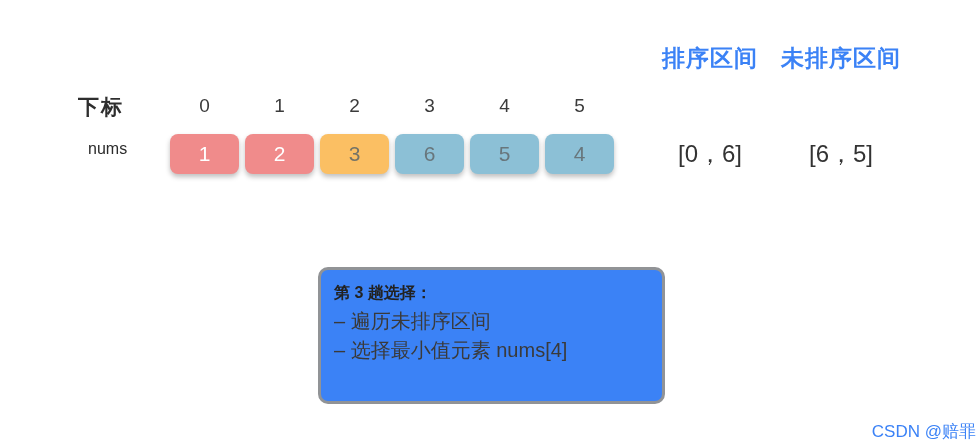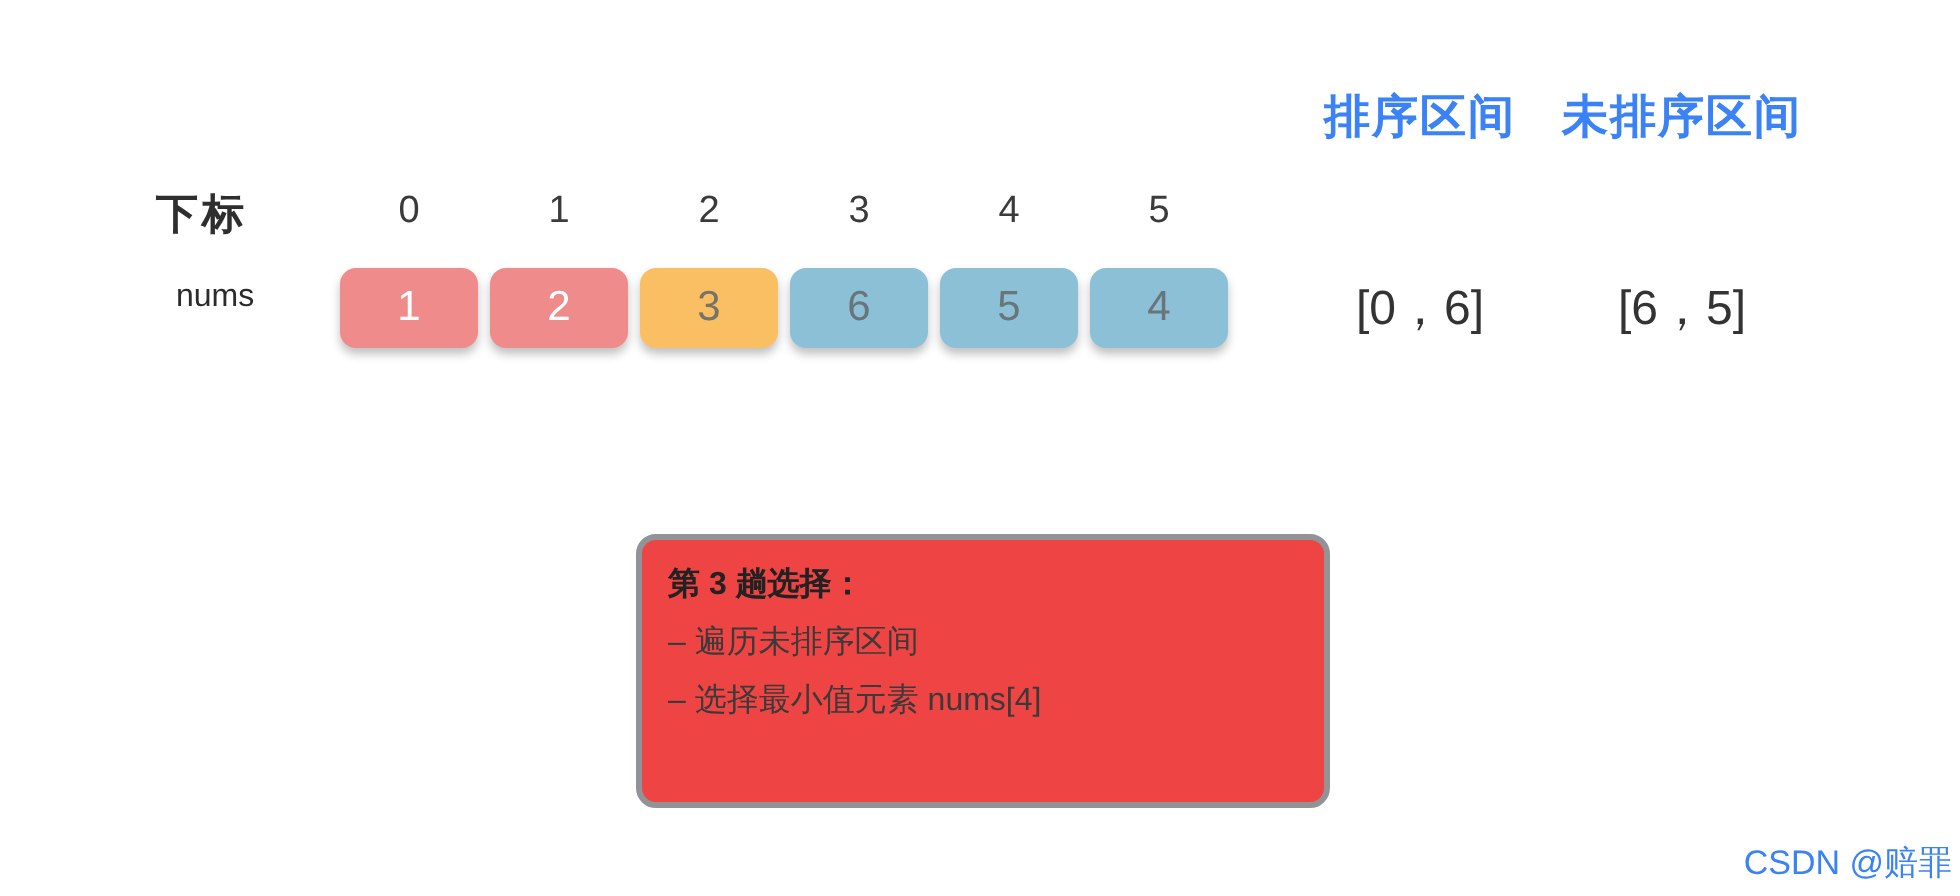--- a/index.html
+++ b/index.html
@@ -36,26 +36,26 @@
     font-size:21px; box-shadow:0 3px 5px rgba(0,0,0,0.25);
   }
   
   .interval {
     position:absolute; top:138px; text-align:center;
     font-size:24px; color:#333333;
   }
   
   .note {
     position:absolute; left:318px; top:267px; width:347px; height:137px;
-    box-sizing:border-box; background:#ef4444;
+    box-sizing:border-box; background:#3b82f6;
     border:3px solid #919396; border-radius:10px;
     padding:8px 13px;
   }
   .note-title { font-size:16px; font-weight:bold; color:#222; line-height:29px; }
-  .note-bullet { font-size:16px; color:#3a3a3a; line-height:29px; }
+  .note-bullet { font-size:20px; color:#3a3a3a; line-height:29px; }
   
   .watermark {
     position:absolute; right:4px; top:420px;
     font-size:17px; color:#3b82f6;
   }
 </style>
 </head>
 <body>
 
 <div class="stage">

